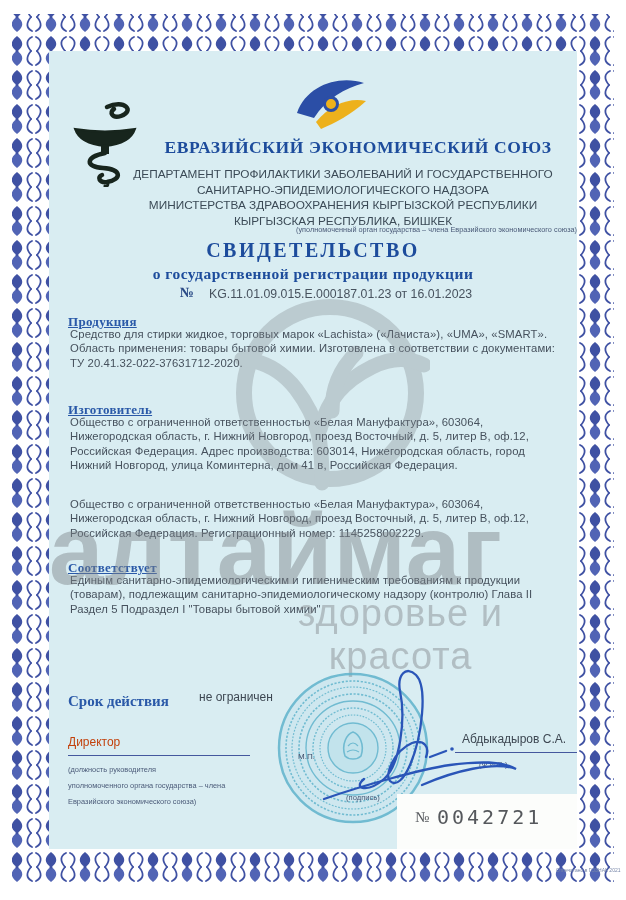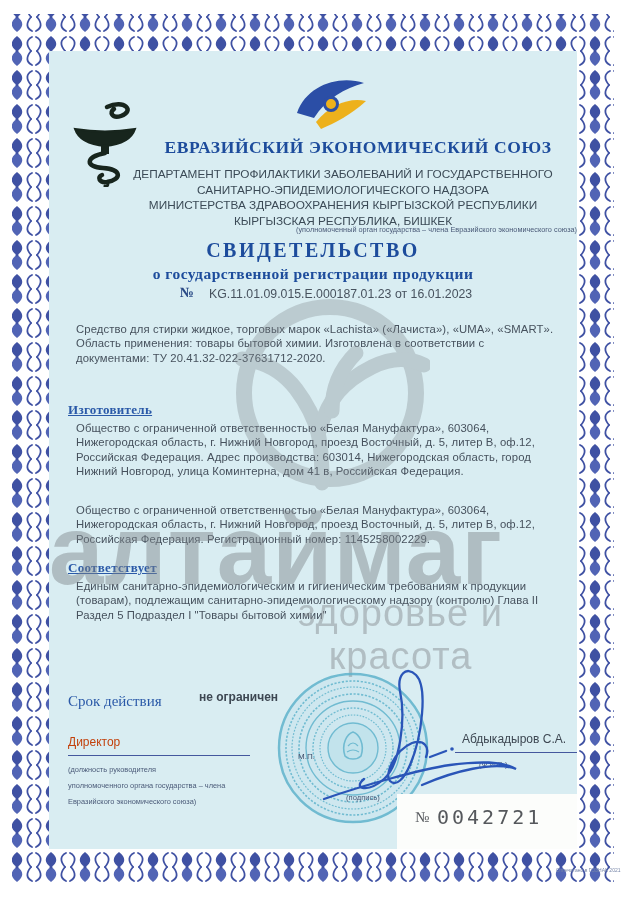--- a/index.html
+++ b/index.html
@@ -26,26 +26,26 @@
       letter-spacing:0.5px;color:#1d4c9c;}
   .num-row{position:absolute;left:0;top:236px;width:100%;font-size:12.3px;color:#47525e;}
   .num-row .nl{position:absolute;left:131px;font-family:"Liberation Serif",serif;
       font-weight:bold;font-size:14px;color:#2a4a86;top:-2px;}
   .num-row .nv{position:absolute;left:160px;}
   .num-row .dt{position:absolute;left:346px;}
   
   .sec{position:absolute;left:19px;width:500px;}
   .sec h3{margin:0 0 -5px 0;font-family:"Liberation Serif",serif;font-weight:bold;
       font-size:13px;color:#2a59a8;text-decoration:underline;letter-spacing:0.3px;}
-  .sec p{margin:8px;font-size:11.3px;line-height:14.4px;color:#46515d;letter-spacing:0.1px;}
+  .sec p{margin:2px;font-size:11.3px;line-height:14.4px;color:#46515d;letter-spacing:0.1px;}
   .sec0{top:263px}.sec1{top:351px}.sec2{top:444px}.sec3{top:509px}.sec4{top:574px}
   
   .validity-label{position:absolute;left:19px;top:642px;
-      font-family:"Liberation Serif",serif;font-weight:normal;font-size:15px;color:#2a59a8;}
-  .validity-value{position:absolute;left:150px;top:639px;font-size:12px;color:#3d4752;font-weight:bold;}
+      font-family:"Liberation Serif",serif;font-weight:bold;font-size:15px;color:#2a59a8;}
+  .validity-value{position:absolute;left:150px;top:639px;font-size:12px;color:#3d4752;}
   .director{position:absolute;left:19px;top:684px;font-size:12px;color:#c2410c;}
   .dir-line{position:absolute;left:19px;top:704px;width:182px;border-bottom:1.6px solid #44589e;}
   .dir-notes{position:absolute;left:19px;top:711px;font-size:7.4px;line-height:16px;color:#4a5a78;}
   .mp-label{position:absolute;left:249px;top:701px;font-size:8px;color:#3b4a66;z-index:6;}
   .sign-label{position:absolute;left:297px;top:742px;font-size:7.6px;color:#4a5a78;z-index:6;}
   .name{position:absolute;left:400px;top:681px;width:130px;text-align:center;
       font-size:12px;color:#3d4752;z-index:6;}
   .name-line{position:absolute;left:406px;top:701px;width:122px;border-bottom:1.4px solid #44589e;z-index:6;}
   .fio-label{position:absolute;left:430px;top:709px;font-size:7.6px;color:#4a5a78;z-index:6;}
   .stamp{position:absolute;left:226px;top:619px;z-index:5;opacity:0.85;}
@@ -124,20 +124,21 @@
 
     <div class="title-1">СВИДЕТЕЛЬСТВО</div>
     <div class="title-2">о государственной регистрации продукции</div>
     <div class="num-row">
       <span class="nl">№</span>
       <span class="nv">KG.11.01.09.015.E.000187.01.23</span>
       <span class="dt">от 16.01.2023</span>
     </div>
 
     <div class="sec sec0">
+      <h3>Продукция</h3>
       <p>Средство для стирки жидкое, торговых марок «Lachista» («Лачиста»), «UMA», «SMART». Область применения: товары бытовой химии. Изготовлена в соответствии с документами: ТУ 20.41.32-022-37631712-2020.</p>
     </div>
     <div class="sec sec1">
       <h3>Изготовитель</h3>
       <p>Общество с ограниченной ответственностью «Белая Мануфактура», 603064, Нижегородская область, г. Нижний Новгород, проезд Восточный, д. 5, литер В, оф.12, Российская Федерация. Адрес производства: 603014, Нижегородская область, город Нижний Новгород, улица Коминтерна, дом 41 в, Российская Федерация.</p>
     </div>
     <div class="sec sec2">
       <p>Общество с ограниченной ответственностью «Белая Мануфактура», 603064, Нижегородская область, г. Нижний Новгород, проезд Восточный, д. 5, литер В, оф.12, Российская Федерация. Регистрационный номер: 1145258002229.</p>
     </div>
     <div class="sec sec3">

